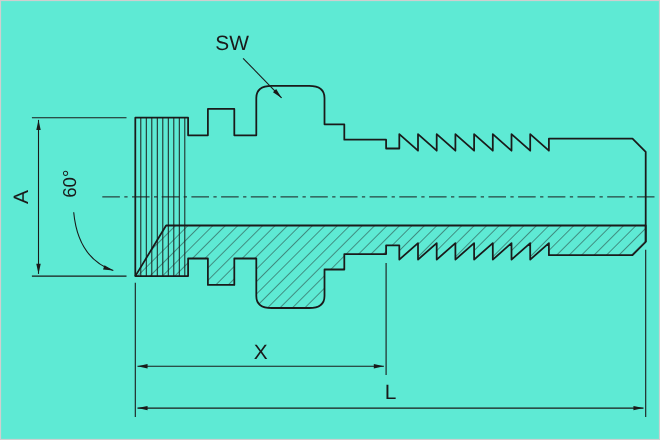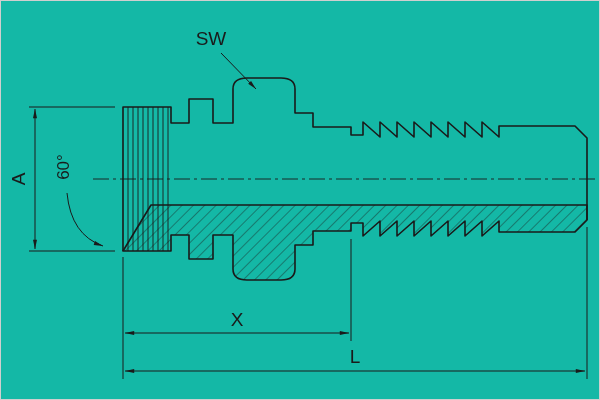--- a/index.html
+++ b/index.html
@@ -4,21 +4,21 @@
 <style>
   html, body {
     margin: 0;
     padding: 0;
     background: #ffffff;
   }
   .canvas {
     position: relative;
     width: 600px;
     height: 400px;
-    background: #14b8a6;
+    background: #5eead4;
     border: 1px solid #cfcfcf;
     box-sizing: border-box;
     font-family: "Liberation Sans", sans-serif;
   }
   svg { display: block; }
   text {
     fill: #1a1a1a;
     font-family: "Liberation Sans", sans-serif;
   }
   .lbl  { font-size: 19px; }

